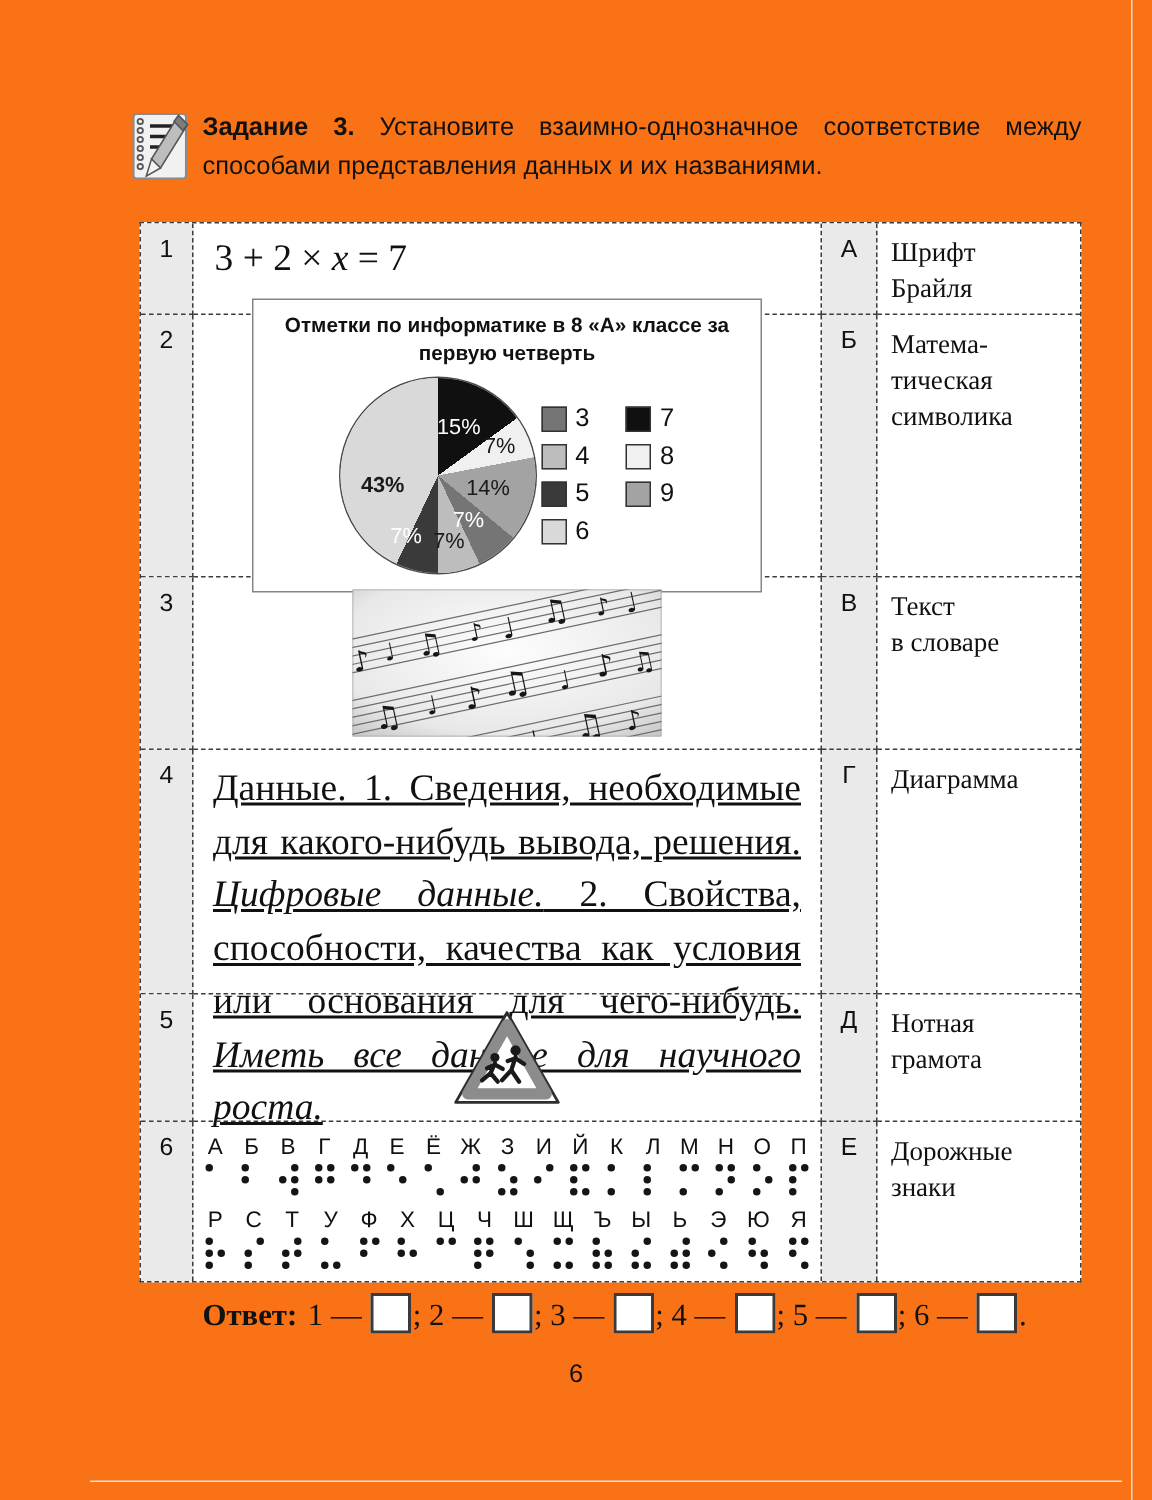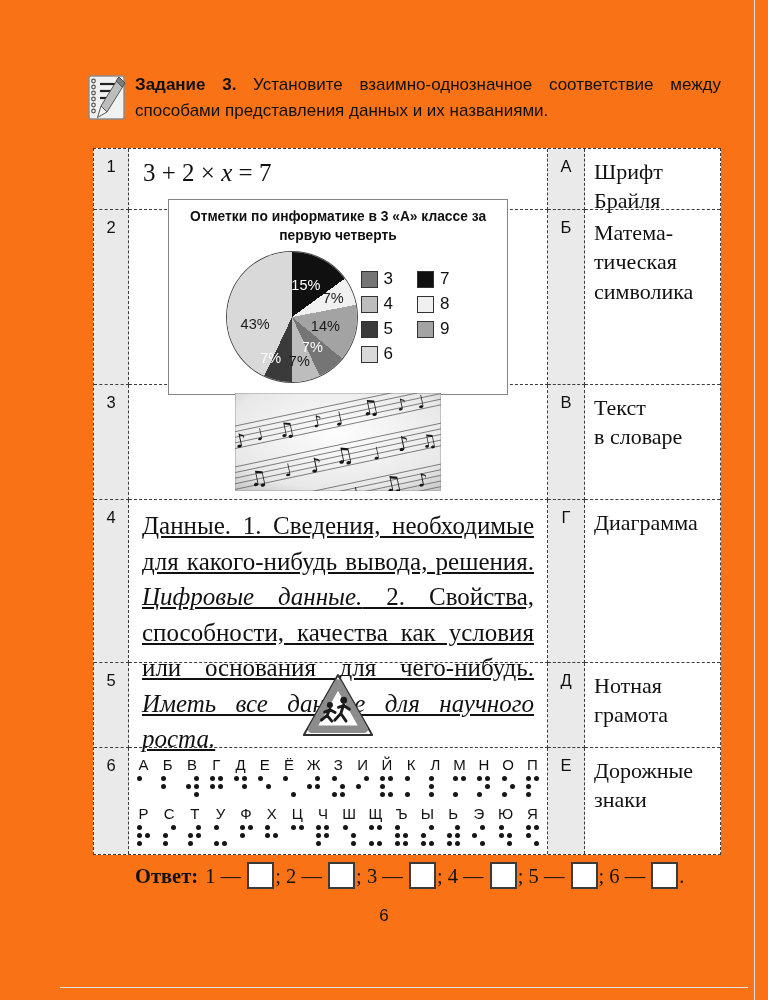--- a/index.html
+++ b/index.html
@@ -18,21 +18,21 @@
   
   .mtable{position:absolute;left:93px;top:148px;display:grid;
           grid-template-columns:35px 419px 37px 135px;
           border:1px dashed #3c3c3c;background:#fff;}
   .cell{box-sizing:border-box;border-right:1px dashed #3c3c3c;border-bottom:1px dashed #3c3c3c;}
   .c4{border-right:none;}
   .rlast{border-bottom:none;}
   .h1{height:61px}.h2{height:175px}.h3{height:115px}.h4{height:163px}.h5{height:85px}.h6{height:106px}
   .idcell{background:#eaeaea;font-family:"Liberation Sans",sans-serif;font-size:16.5px;
           text-align:center;padding-top:8px;}
-  .namecell{font-size:22px;line-height:1.33;padding:8px 9px;white-space:pre-line;}
+  .namecell{font-size:18px;line-height:1.33;padding:8px 9px;white-space:pre-line;}
   .contentcell{position:relative;}
 
   
   .eqcell{padding:10px 14px;font-size:25px;}
   .eqcell .var{font-style:italic;}
 
   
   .flexcenter{display:flex;align-items:center;justify-content:center;}
   .chart-box{width:340px;border:1px solid #858585;padding:8px 6px 12px;background:#fff;box-sizing:border-box;}
   .chart-title{font-family:"Liberation Sans",sans-serif;font-size:13.8px;font-weight:bold;
@@ -109,30 +109,30 @@
 
     <div class="cell idcell h1">1</div>
     <div class="cell contentcell eqcell h1"><span>3 + 2 × </span><span class="var">x</span><span> = 7</span></div>
     <div class="cell idcell h1">А</div>
     <div class="cell namecell c4 h1">Шрифт
 Брайля</div>
 
     <div class="cell idcell h2">2</div>
     <div class="cell contentcell flexcenter h2">
       <div class="chart-box">
-        <p class="chart-title">Отметки по информатике в 3 «А» классе за первую четверть</p>
+        <p class="chart-title">Отметки по информатике в 8 «А» классе за первую четверть</p>
         <div class="chart-body">
           <div class="pie" style="background: conic-gradient(rgb(16, 16, 16) 0deg, rgb(16, 16, 16) 54deg, rgb(240, 240, 240) 54deg, rgb(240, 240, 240) 79.2deg, rgb(163, 163, 163) 79.2deg, rgb(163, 163, 163) 129.6deg, rgb(117, 117, 117) 129.6deg, rgb(117, 117, 117) 154.8deg, rgb(189, 189, 189) 154.8deg, rgb(189, 189, 189) 180deg, rgb(58, 58, 58) 180deg, rgb(58, 58, 58) 205.2deg, rgb(217, 217, 217) 205.2deg, rgb(217, 217, 217) 360deg);">
               <span class="pie-label p0" style="color: rgb(255, 255, 255);">15%</span>
               <span class="pie-label p1" style="color: rgb(26, 26, 26);">7%</span>
               <span class="pie-label p2" style="color: rgb(26, 26, 26);">14%</span>
               <span class="pie-label p3" style="color: rgb(255, 255, 255);">7%</span>
               <span class="pie-label p4" style="color: rgb(26, 26, 26);">7%</span>
               <span class="pie-label p5" style="color: rgb(255, 255, 255);">7%</span>
-              <span class="pie-label p6" style="color: rgb(26, 26, 26);">43%</span>
+              <span class="pie-label p6" style="color: rgb(26, 26, 26); font-weight: bold;">43%</span>
             </div>
           <div class="chart-legend">
               <div class="legend-col">
                 <div class="legend-item">
                   <span class="swatch" style="background: rgb(117, 117, 117);"></span>
                   <span class="legend-label">3</span>
                 </div>
                 <div class="legend-item">
                   <span class="swatch" style="background: rgb(189, 189, 189);"></span>
                   <span class="legend-label">4</span>

